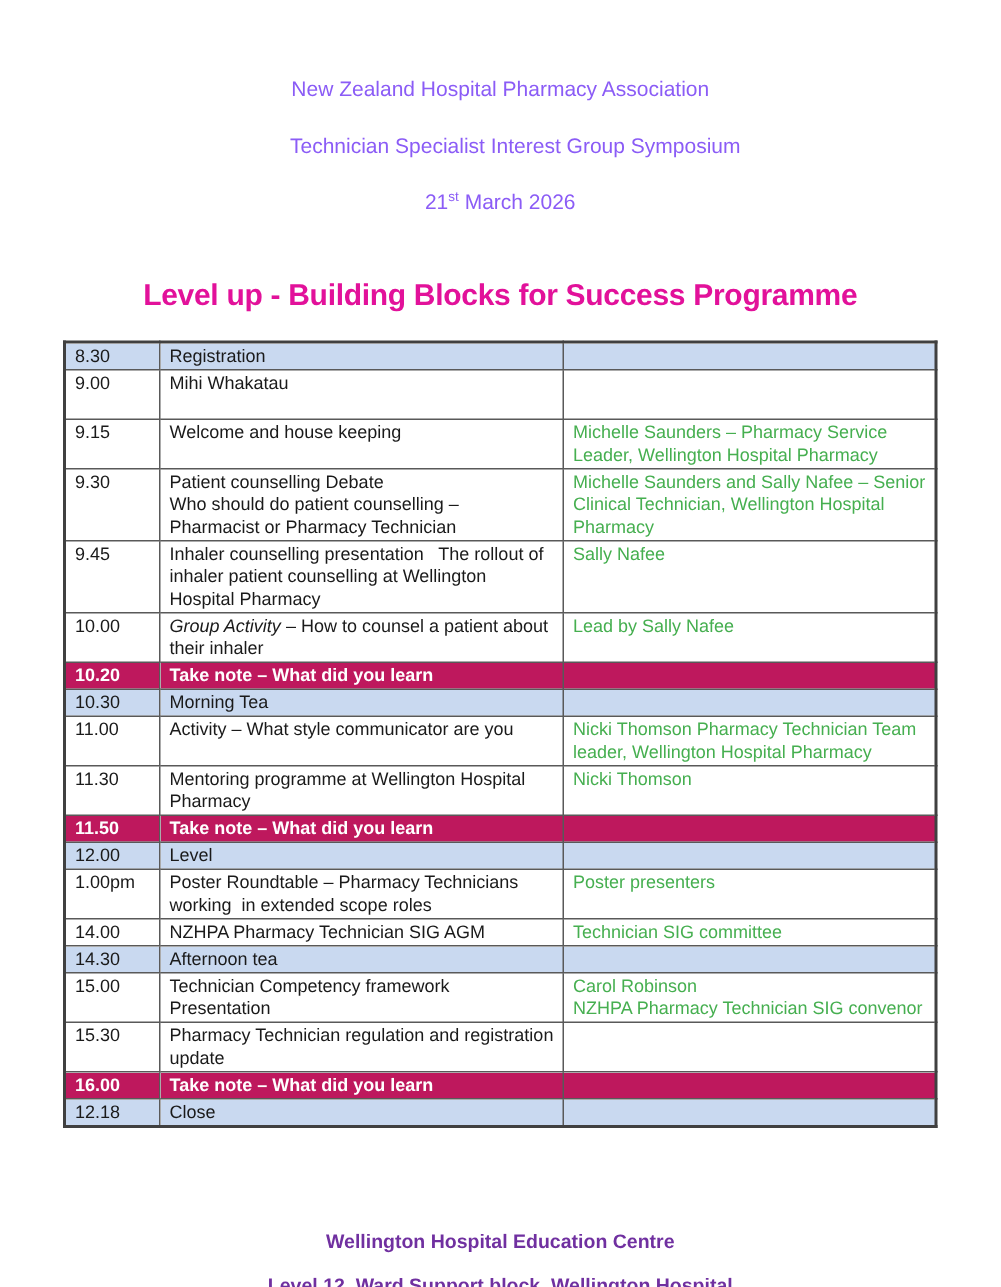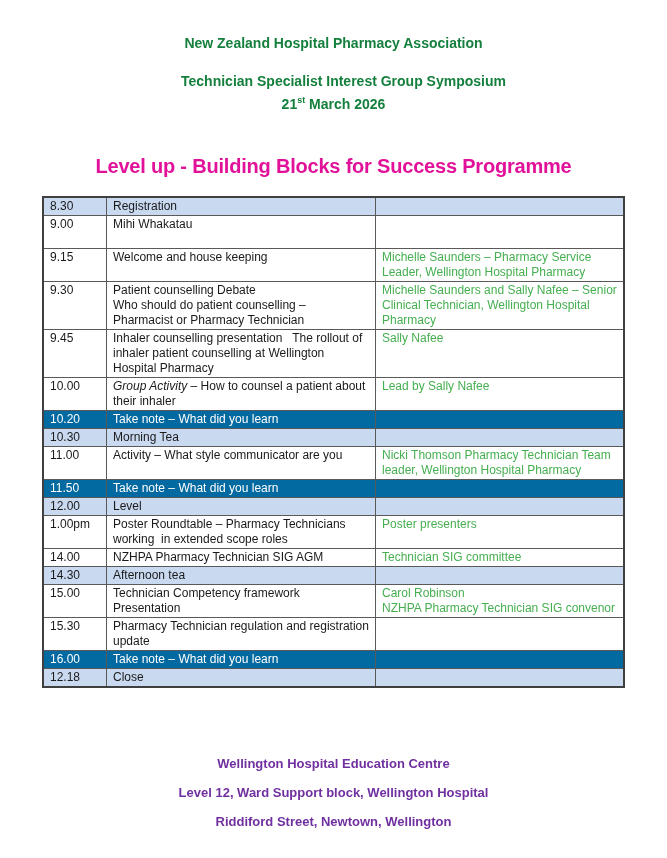--- a/index.html
+++ b/index.html
@@ -7,21 +7,21 @@
     width:667px;height:858px;
     background:#ffffff;
     font-family:"Liberation Sans", sans-serif;
     color:#1a1a1a;
     overflow:hidden;
   }
   .page{width:667px;height:858px;position:relative;}
 
   
   .hdr{padding-top:34px;text-align:center;}
-  .hdr p{margin:0;color:#15803d;font-weight:bold;font-size:14px;line-height:18px;}
+  .hdr p{margin:16px;color:#8b5cf6;font-weight:normal;font-size:14px;line-height:18px;}
   .hdr .org{margin-bottom:20px;}
   .hdr .event{margin-bottom:1px;padding-left:20px;}
   .hdr sup{font-size:9px;}
 
   
   .title{
     margin:40px 0 0 0;
     text-align:center;
     color:#E2119A;
     font-size:20px;
@@ -45,21 +45,21 @@
     line-height:15px;
     vertical-align:top;
     overflow:hidden;
   }
   td.time{width:50px;}
   td.desc{width:256px;white-space:pre-wrap;}
   td.pres{width:235px;white-space:pre-line;}
   tr.row-normal td.pres{color:#46AF50;}
   tr.row-blue td{background:#C9D9F0;}
   tr.row-blue td.pres{color:#46AF50;}
-  tr.row-purple td{background:#0369a1;color:#ffffff;font-weight:normal;}
+  tr.row-purple td{background:#be185d;color:#ffffff;font-weight:bold;}
   tr.row-tall td{height:30px;}
   td.desc i{}
 
   
   .footer{margin-top:69px;text-align:center;}
   .footer p{margin:0 0 15px 0;color:#7030A0;font-weight:bold;font-size:13px;line-height:14px;}
 </style>
 </head>
 <body>
 
@@ -114,20 +114,25 @@
         <tr class="row-blue">
           <td class="time">10.30</td>
           <td class="desc">Morning Tea</td>
           <td class="pres"></td>
         </tr>
         <tr class="row-normal">
           <td class="time">11.00</td>
           <td class="desc">Activity – What style communicator are you</td>
           <td class="pres">Nicki Thomson Pharmacy Technician Team leader, Wellington Hospital Pharmacy</td>
         </tr>
+        <tr class="row-normal">
+          <td class="time">11.30</td>
+          <td class="desc">Mentoring programme at Wellington Hospital Pharmacy</td>
+          <td class="pres">Nicki Thomson</td>
+        </tr>
         <tr class="row-purple">
           <td class="time">11.50</td>
           <td class="desc">Take note – What did you learn</td>
           <td class="pres"></td>
         </tr>
         <tr class="row-blue">
           <td class="time">12.00</td>
           <td class="desc">Level</td>
           <td class="pres"></td>
         </tr>

